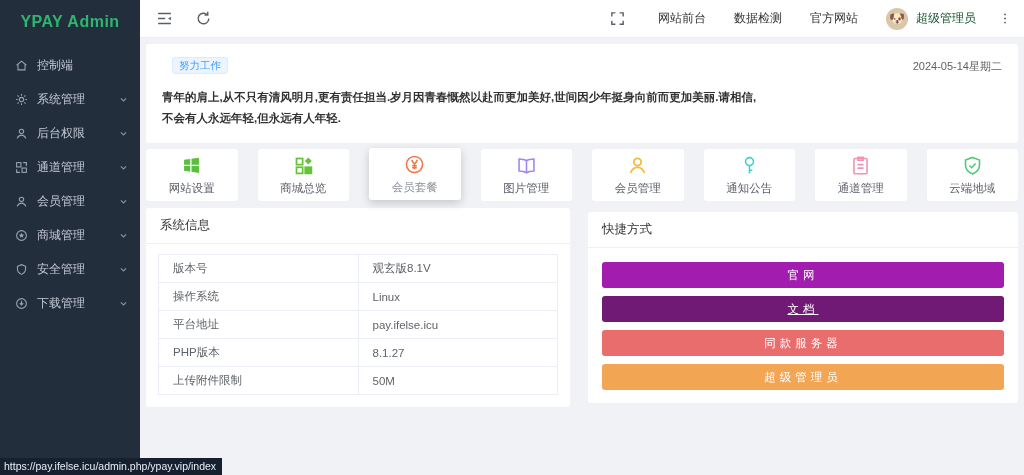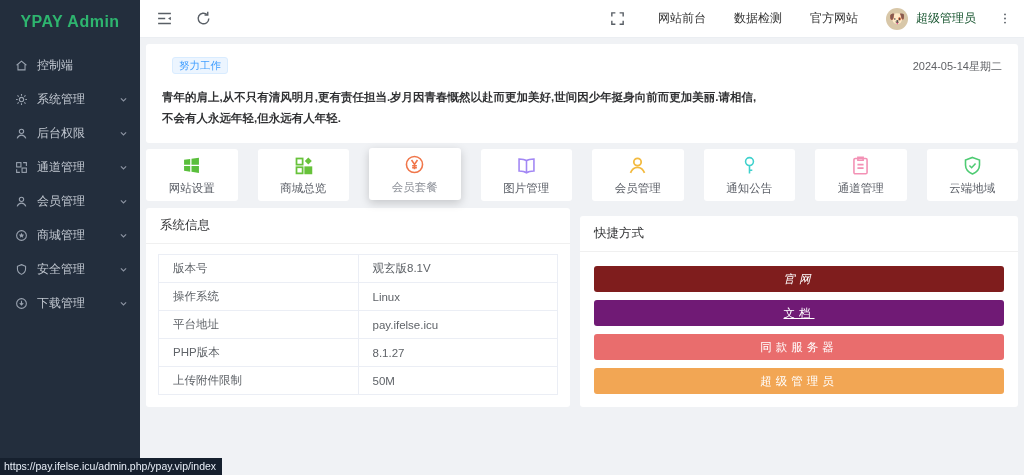--- a/index.html
+++ b/index.html
@@ -43,21 +43,21 @@
   
   .feature-row { display:grid; grid-template-columns:repeat(8,1fr); gap:20px; margin-bottom:7px; }
   .fcard { background:#fff; border-radius:3px; height:52px; display:flex; flex-direction:column; align-items:center; justify-content:center; gap:5px; cursor:pointer; }
   .fcard.raised { box-shadow:0 3px 10px rgba(0,0,0,.18); position:relative; top:-1px; }
   .fcard .ficon { width:21px; height:21px; display:inline-flex; }
   .fcard .ficon svg { width:21px; height:21px; }
   .fcard .flabel { font-size:11.5px; color:#5a5e66; }
   .fcard.raised .flabel { color:#8d9199; }
 
   
-  .panels { display:flex; gap:10px; align-items:flex-end; }
+  .panels { display:flex; gap:18px; align-items:center; }
   .panel-header { padding:9px 14px; font-size:12.5px; color:#303133; border-bottom:1px solid #f0f0f0; }
   .panel-left { width:424px; min-width:424px; }
   .panel-left .panel-body { padding:10px 12px 12px 12px; }
   table.sysinfo { width:100%; border-collapse:collapse; }
   .sysinfo td { border:1px solid #ebeef5; font-size:11.5px; color:#5f6368; height:28px; padding:0 0 0 14px; }
   .sysinfo td.k { width:50%; }
   .panel-right { flex:1; }
   .panel-right .panel-body { padding:6px 14px 13px 14px; }
   .qbtn { display:block; width:100%; height:26px; line-height:26px; text-align:center; color:#fff; font-size:11.5px; letter-spacing:4px; border:none; border-radius:3px; margin-top:8px; cursor:pointer; }
 
@@ -355,21 +355,21 @@
                 <td>50M</td>
               </tr>
             </tbody>
           </table>
         </div>
       </div>
 
       <div class="card panel-right">
         <div class="panel-header">快捷方式</div>
         <div class="panel-body">
-          <button class="qbtn" style="background: #7f1d1d; font-style: italic;">官网</button>
+          <button class="qbtn" style="background: #a21caf;">官网</button>
           <button class="qbtn" style="background: #701a75; text-decoration: underline;">文档</button>
           <button class="qbtn" style="background: rgb(233, 109, 109);">同款服务器</button>
           <button class="qbtn" style="background: rgb(242, 166, 84);">超级管理员</button>
         </div>
       </div>
 
     </section>
   </div>
 </div>
 

